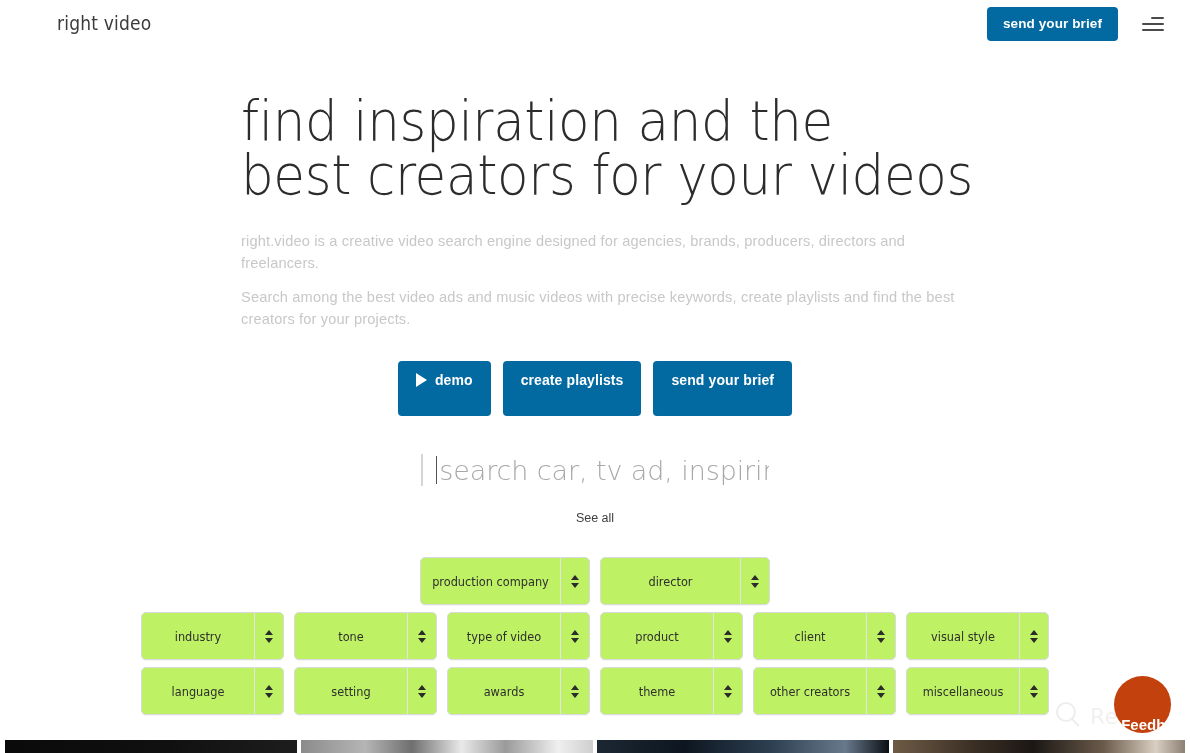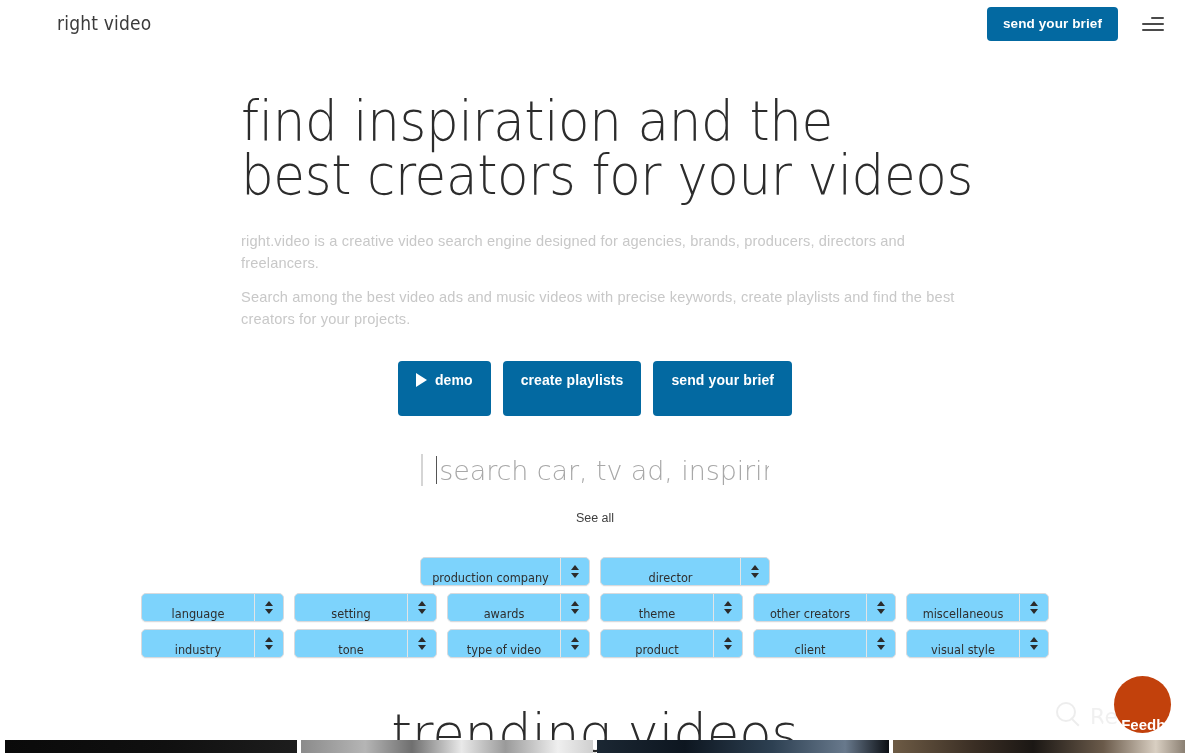--- a/index.html
+++ b/index.html
@@ -185,26 +185,26 @@
   .filters { margin-top: 32px; }
   .filter-row {
     display: flex;
     justify-content: center;
     gap: 10px;
     margin-bottom: 7px;
   }
   .select-wrap {
     position: relative;
     display: inline-flex;
-    align-items: flex-end;
-    justify-content: center;
-    background: #7dd3fc;
+    align-items: center;
+    justify-content: center;
+    background: #bef264;
     border: 1px solid #d8dadd;
     border-radius: 5px;
-    height: 29px;
+    height: 48px;
     box-shadow: 0 1px 1px rgba(0,0,0,.035);
     cursor: pointer;
   }
   .select-wrap .label {
     font-family: "DejaVu Sans", sans-serif;
     font-stretch: condensed;
     font-size: 12.6px;
     color: #2f2f2f;
     white-space: nowrap;
     padding: 0 10px;
@@ -396,20 +396,65 @@
       <span class="label">director</span>
       <span class="arrow-cell">
           <i class="up"></i>
           <i class="down"></i>
         </span>
     </div>
   </div>
 
   <div class="filter-row">
     <div class="select-wrap w-sm">
+      <span class="label">industry</span>
+      <span class="arrow-cell">
+          <i class="up"></i>
+          <i class="down"></i>
+        </span>
+    </div>
+    <div class="select-wrap w-sm">
+      <span class="label">tone</span>
+      <span class="arrow-cell">
+          <i class="up"></i>
+          <i class="down"></i>
+        </span>
+    </div>
+    <div class="select-wrap w-sm">
+      <span class="label">type of video</span>
+      <span class="arrow-cell">
+          <i class="up"></i>
+          <i class="down"></i>
+        </span>
+    </div>
+    <div class="select-wrap w-sm">
+      <span class="label">product</span>
+      <span class="arrow-cell">
+          <i class="up"></i>
+          <i class="down"></i>
+        </span>
+    </div>
+    <div class="select-wrap w-sm">
+      <span class="label">client</span>
+      <span class="arrow-cell">
+          <i class="up"></i>
+          <i class="down"></i>
+        </span>
+    </div>
+    <div class="select-wrap w-sm">
+      <span class="label">visual style</span>
+      <span class="arrow-cell">
+          <i class="up"></i>
+          <i class="down"></i>
+        </span>
+    </div>
+  </div>
+
+  <div class="filter-row">
+    <div class="select-wrap w-sm">
       <span class="label">language</span>
       <span class="arrow-cell">
           <i class="up"></i>
           <i class="down"></i>
         </span>
     </div>
     <div class="select-wrap w-sm">
       <span class="label">setting</span>
       <span class="arrow-cell">
           <i class="up"></i>
@@ -432,65 +477,20 @@
     </div>
     <div class="select-wrap w-sm">
       <span class="label">other creators</span>
       <span class="arrow-cell">
           <i class="up"></i>
           <i class="down"></i>
         </span>
     </div>
     <div class="select-wrap w-sm">
       <span class="label">miscellaneous</span>
-      <span class="arrow-cell">
-          <i class="up"></i>
-          <i class="down"></i>
-        </span>
-    </div>
-  </div>
-
-  <div class="filter-row">
-    <div class="select-wrap w-sm">
-      <span class="label">industry</span>
-      <span class="arrow-cell">
-          <i class="up"></i>
-          <i class="down"></i>
-        </span>
-    </div>
-    <div class="select-wrap w-sm">
-      <span class="label">tone</span>
-      <span class="arrow-cell">
-          <i class="up"></i>
-          <i class="down"></i>
-        </span>
-    </div>
-    <div class="select-wrap w-sm">
-      <span class="label">type of video</span>
-      <span class="arrow-cell">
-          <i class="up"></i>
-          <i class="down"></i>
-        </span>
-    </div>
-    <div class="select-wrap w-sm">
-      <span class="label">product</span>
-      <span class="arrow-cell">
-          <i class="up"></i>
-          <i class="down"></i>
-        </span>
-    </div>
-    <div class="select-wrap w-sm">
-      <span class="label">client</span>
-      <span class="arrow-cell">
-          <i class="up"></i>
-          <i class="down"></i>
-        </span>
-    </div>
-    <div class="select-wrap w-sm">
-      <span class="label">visual style</span>
       <span class="arrow-cell">
           <i class="up"></i>
           <i class="down"></i>
         </span>
     </div>
   </div>
 </div>
 
 <h2 class="trending-title">trending videos</h2>
 

